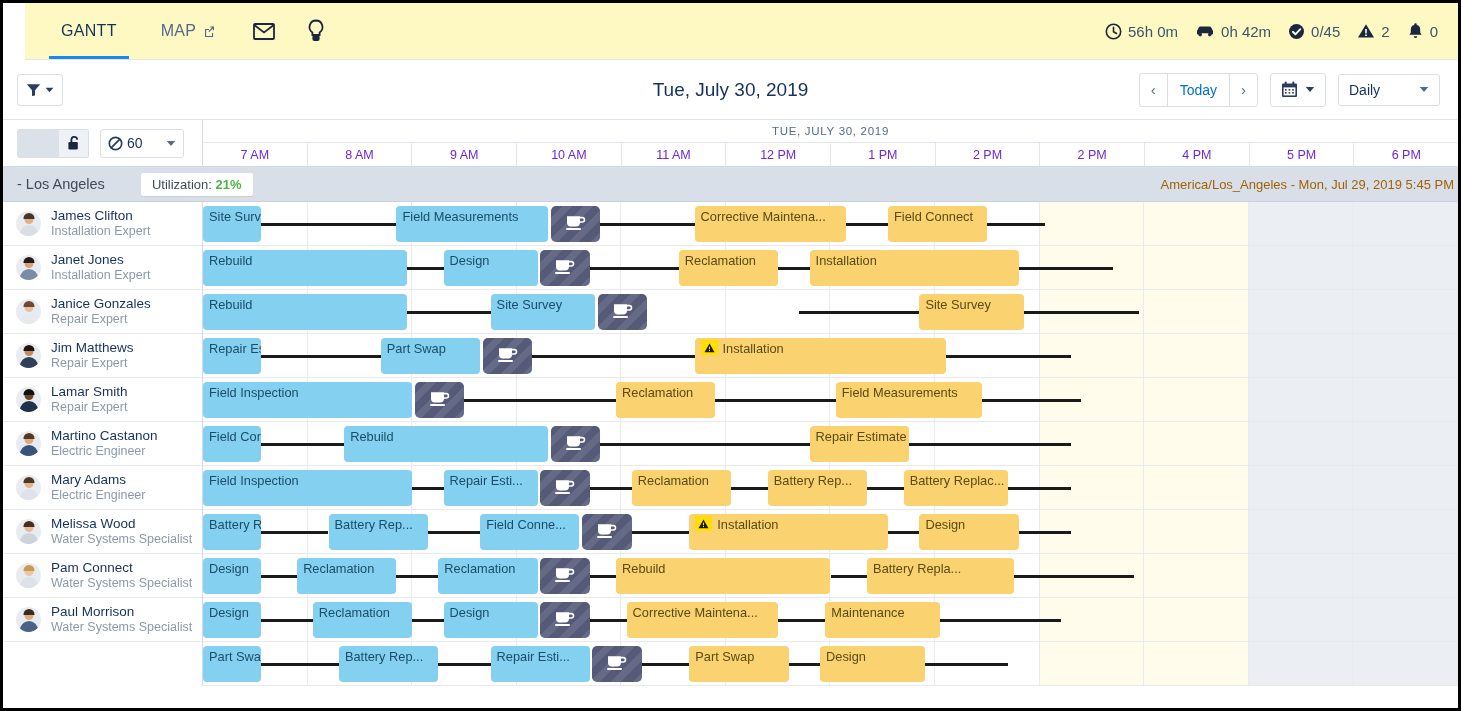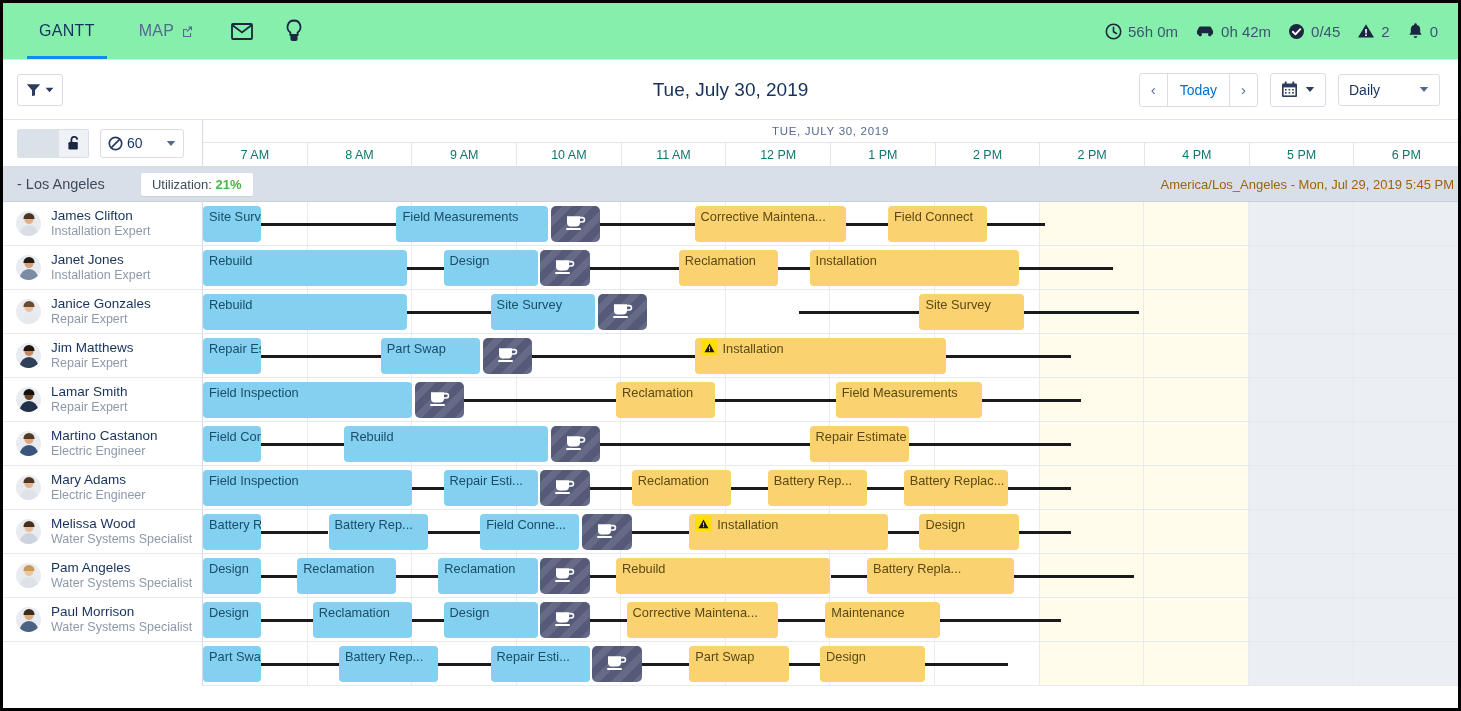--- a/index.html
+++ b/index.html
@@ -9,23 +9,23 @@
     font-family:"Liberation Sans",sans-serif;
     -webkit-font-smoothing:antialiased;
   }
   #app{
     position:absolute;left:3px;top:3px;width:1455px;height:705px;
     background:#fff;overflow:hidden;
   }
 
   
   .topnav{
-    position:relative;height:56px;background:#86efac;
+    position:relative;height:56px;background:#fef9c3;
     border-bottom:1px solid #dfe3ea;
-    display:flex;align-items:center;
+    display:flex;align-items:center;margin-left:22px;
   }
   .nav-tabs{display:flex;align-items:flex-end;height:56px;margin-left:14px;}
   .nav-tab{
     position:relative;height:56px;display:flex;align-items:center;justify-content:center;
     padding:0 22px;font-size:16px;color:#54698d;letter-spacing:.3px;cursor:pointer;
   }
   .nav-tab.active{color:#16325c;}
   .nav-tab.active:after{
     content:"";position:absolute;left:10px;right:10px;bottom:0;height:3px;background:#1589ee;
   }
@@ -100,21 +100,21 @@
   }
   .ghead-right{flex:1;display:flex;flex-direction:column;}
   .ghead-date{
     height:22px;display:flex;align-items:center;justify-content:center;
     font-size:11.5px;letter-spacing:.7px;color:#54698d;background:#fff;
     border-bottom:1px solid #e3e7ed;
   }
   .ghead-hours{flex:1;display:flex;}
   .hour-cell{
     flex:1;display:flex;align-items:center;justify-content:center;
-    font-size:12.5px;color:#0f766e;border-right:1px solid #e3e7ed;box-sizing:border-box;
+    font-size:12.5px;color:#6d28d9;border-right:1px solid #e3e7ed;box-sizing:border-box;
   }
   .hour-cell:last-child{border-right:0;}
 
   
   .grouprow{
     height:34px;background:#d9dfe8;display:flex;align-items:center;position:relative;
     border-bottom:1px solid #c8d0db;
   }
   .group-name{padding-left:14px;font-size:14.5px;color:#3e4b5b;cursor:pointer;}
   .util-chip{
@@ -435,21 +435,21 @@
               <span class="res-role">Water Systems Specialist</span>
             </div>
           </div>
           <div class="res-row">
             <div class="avatar">
               <div class="av-body" style="background:#dde1e8"></div>
               <div class="av-head" style="background:#eac6a4"></div>
               <div style="position:absolute;left:50%;top:2px;width:11px;height:6px;border-radius:6px 6px 0 0;transform:translateX(-50%);background:#c99b52"></div>
             </div>
             <div class="res-text">
-              <span class="res-name">Pam Angeles</span>
+              <span class="res-name">Pam Connect</span>
               <span class="res-role">Water Systems Specialist</span>
             </div>
           </div>
           <div class="res-row">
             <div class="avatar">
               <div class="av-body" style="background:#4c6285"></div>
               <div class="av-head" style="background:#dcab80"></div>
               <div style="position:absolute;left:50%;top:2px;width:11px;height:6px;border-radius:6px 6px 0 0;transform:translateX(-50%);background:#3d2a1b"></div>
             </div>
             <div class="res-text">

